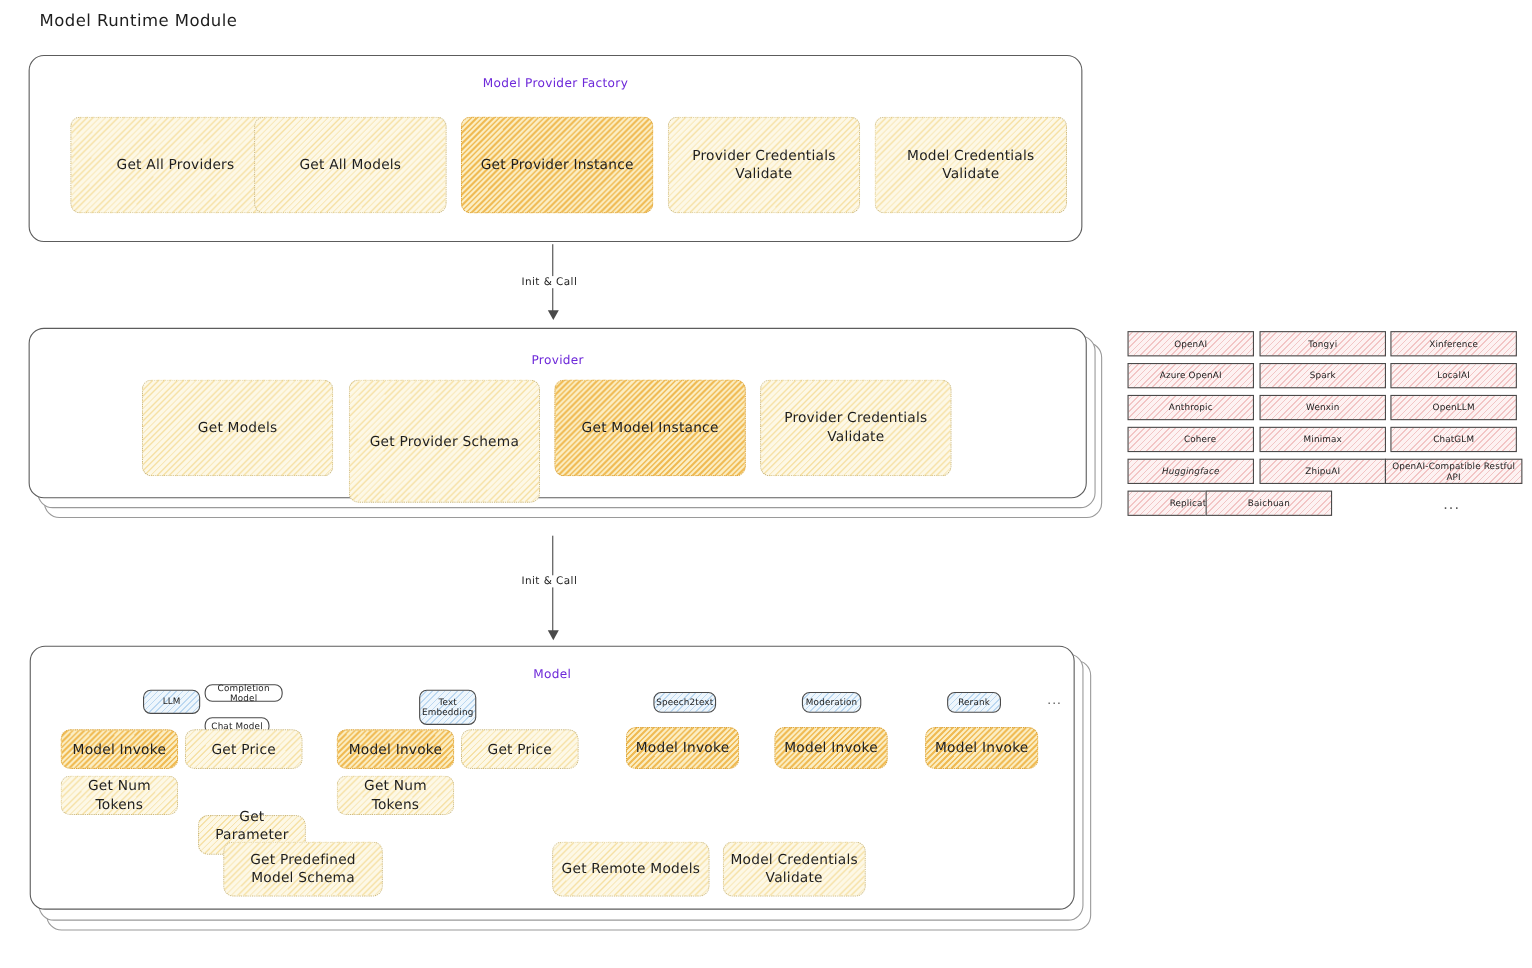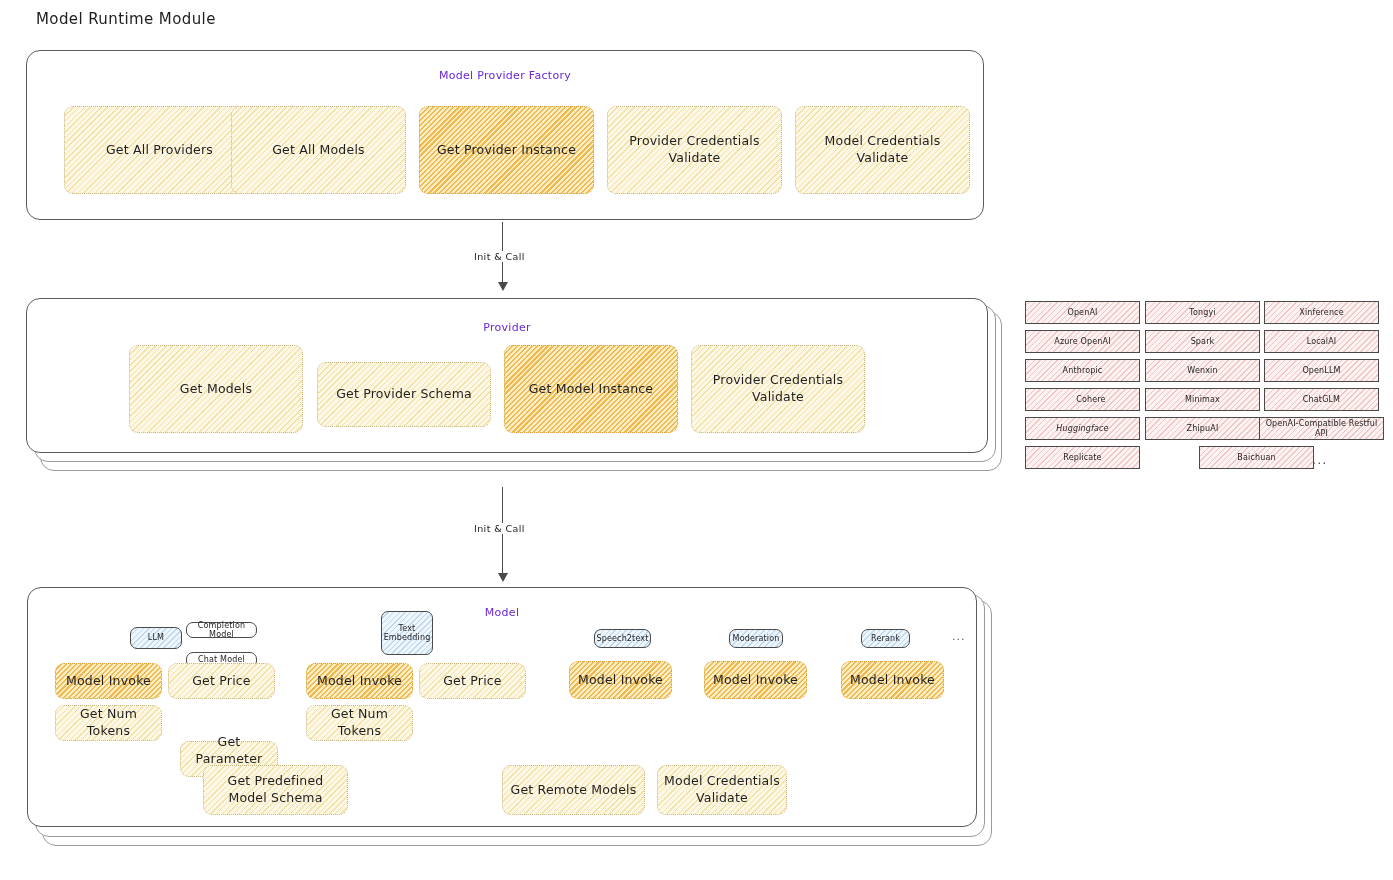--- a/index.html
+++ b/index.html
@@ -156,21 +156,21 @@
   <div class="arrow-label" style="left:470px;top:251px;">Init &amp; Call</div>
 
   <div class="card-ghost" style="left:40px;top:311px;width:962px;height:160px;"></div>
   <div class="card-ghost" style="left:34px;top:305px;width:962px;height:157px;"></div>
   <div class="card" style="left:26px;top:298px;width:962px;height:155px;">
     <div class="card-title" style="top:22px;">Provider</div>
   </div>
   <div class="box fill-yellow" style="left:129px;top:345px;width:174px;height:88px;">
     <span>Get Models</span>
   </div>
-  <div class="box fill-yellow" style="left:317px;top:362px;width:174px;height:65px;">
+  <div class="box fill-yellow" style="left:317px;top:345px;width:174px;height:112px;">
     <span>Get Provider Schema</span>
   </div>
   <div class="box fill-orange" style="left:504px;top:345px;width:174px;height:88px;">
     <span>Get Model Instance</span>
   </div>
   <div class="box fill-yellow" style="left:691px;top:345px;width:174px;height:88px;">
     <span>Provider Credentials Validate</span>
   </div>
 
   <div class="chip fill-pink" style="left:1025px;top:301px;width:115px;height:23px;">
@@ -200,21 +200,21 @@
   </div>
   <div class="chip fill-pink" style="left:1145px;top:359px;width:115px;height:23px;">
     <span>Wenxin</span>
   </div>
   <div class="chip fill-pink" style="left:1145px;top:388px;width:115px;height:23px;">
     <span>Minimax</span>
   </div>
   <div class="chip fill-pink" style="left:1145px;top:417px;width:115px;height:23px;">
     <span>ZhipuAI</span>
   </div>
-  <div class="chip fill-pink" style="left:1199px;top:446px;width:115px;height:23px;">
+  <div class="chip fill-pink" style="left:1096px;top:446px;width:115px;height:23px;">
     <span>Baichuan</span>
   </div>
 
   <div class="chip fill-pink" style="left:1264px;top:301px;width:115px;height:23px;">
     <span>Xinference</span>
   </div>
   <div class="chip fill-pink" style="left:1264px;top:330px;width:115px;height:23px;">
     <span>LocalAI</span>
   </div>
   <div class="chip fill-pink" style="left:1264px;top:359px;width:115px;height:23px;">
@@ -237,37 +237,37 @@
   <div class="card" style="left:27px;top:587px;width:950px;height:240px;">
     <div class="card-title" style="top:18px;">Model</div>
   </div>
 
   <div class="chip fill-blue" style="left:130px;top:627px;width:52px;height:22px;">
     <span>LLM</span>
   </div>
   <div class="chip fill-plain" style="left:186px;top:622px;width:71px;height:16px;">
     <span>Completion Model</span>
   </div>
-  <div class="chip fill-plain" style="left:186px;top:652px;width:71px;height:16px;">
+  <div class="chip fill-plain" style="left:186px;top:652px;width:59px;height:16px;align-items:flex-end;">
     <span>Chat Model</span>
   </div>
   <div class="box fill-orange" style="left:55px;top:663px;width:107px;height:36px;">
     <span>Model Invoke</span>
   </div>
   <div class="box fill-yellow" style="left:168px;top:663px;width:107px;height:36px;">
     <span>Get Price</span>
   </div>
   <div class="box fill-yellow" style="left:55px;top:705px;width:107px;height:36px;">
     <span>Get Num Tokens</span>
   </div>
   <div class="box fill-yellow" style="left:180px;top:705px;width:98px;height:36px;margin-top:36px;">
     <span>Get Parameter Rules</span>
   </div>
 
-  <div class="chip fill-blue" style="left:381px;top:611px;width:52px;height:44px;">
+  <div class="chip fill-blue" style="left:381px;top:627px;width:52px;height:32px;">
     <span>Text Embedding</span>
   </div>
   <div class="box fill-orange" style="left:306px;top:663px;width:107px;height:36px;">
     <span>Model Invoke</span>
   </div>
   <div class="box fill-yellow" style="left:419px;top:663px;width:107px;height:36px;">
     <span>Get Price</span>
   </div>
   <div class="box fill-yellow" style="left:306px;top:705px;width:107px;height:36px;">
     <span>Get Num Tokens</span>

